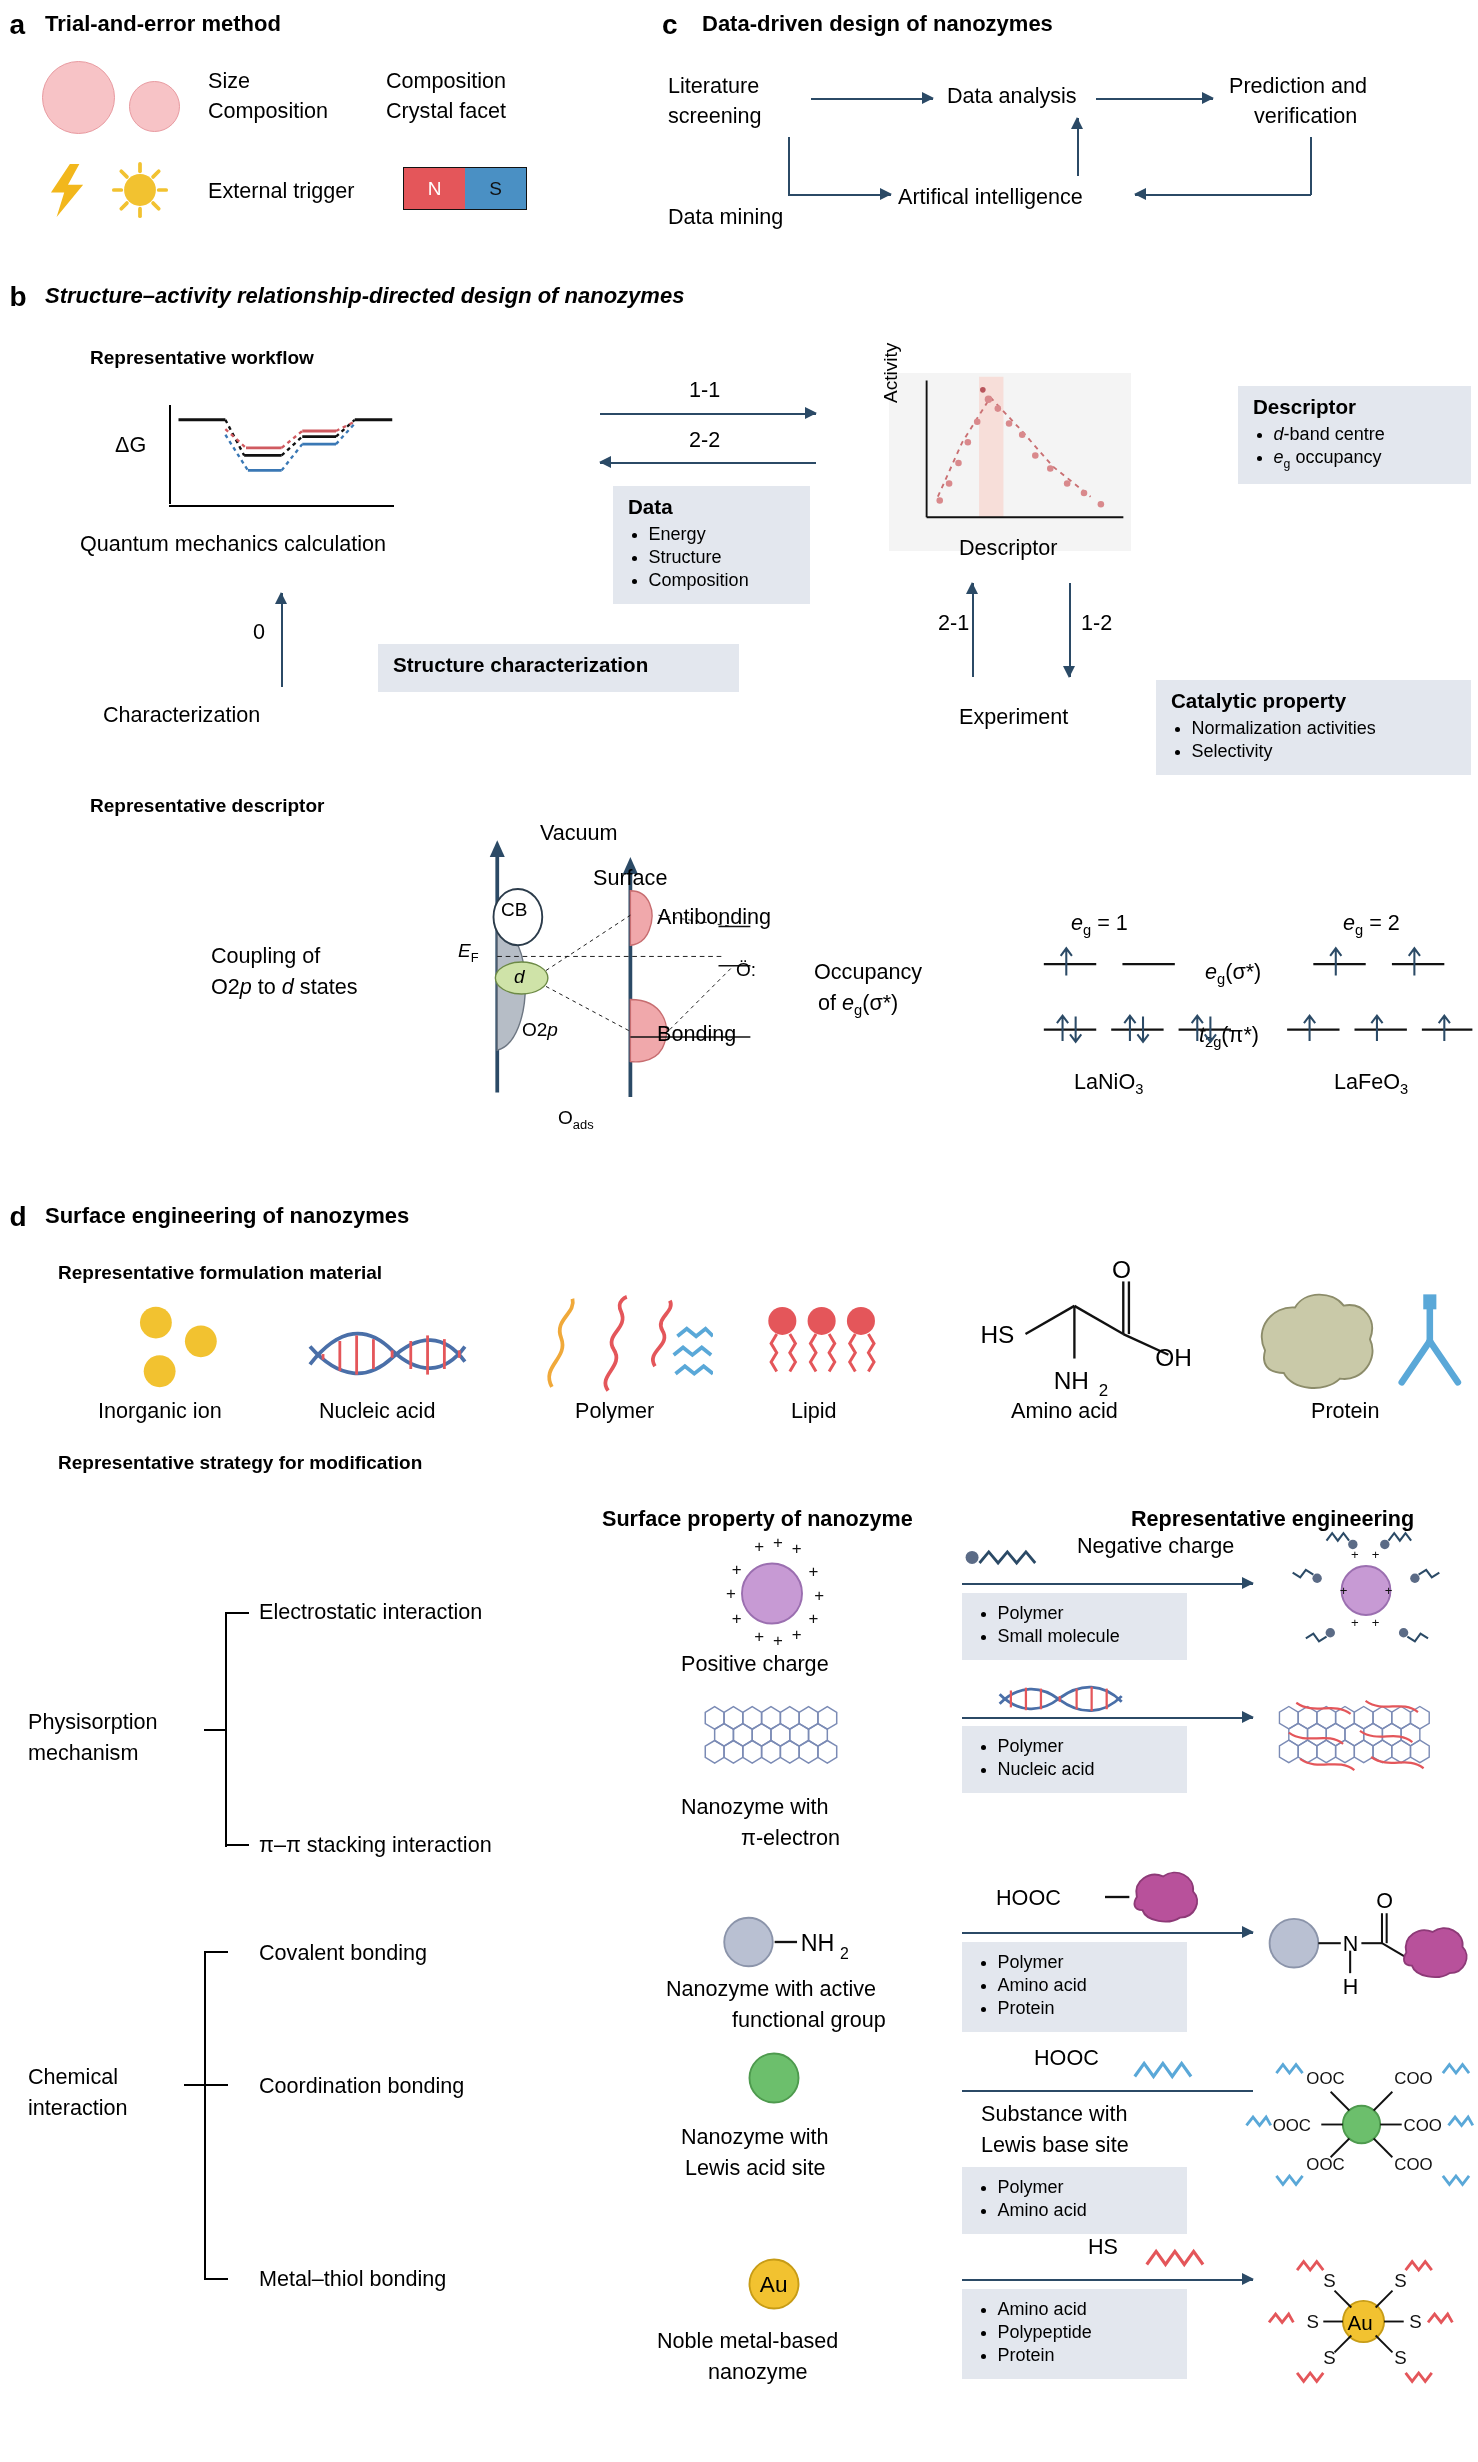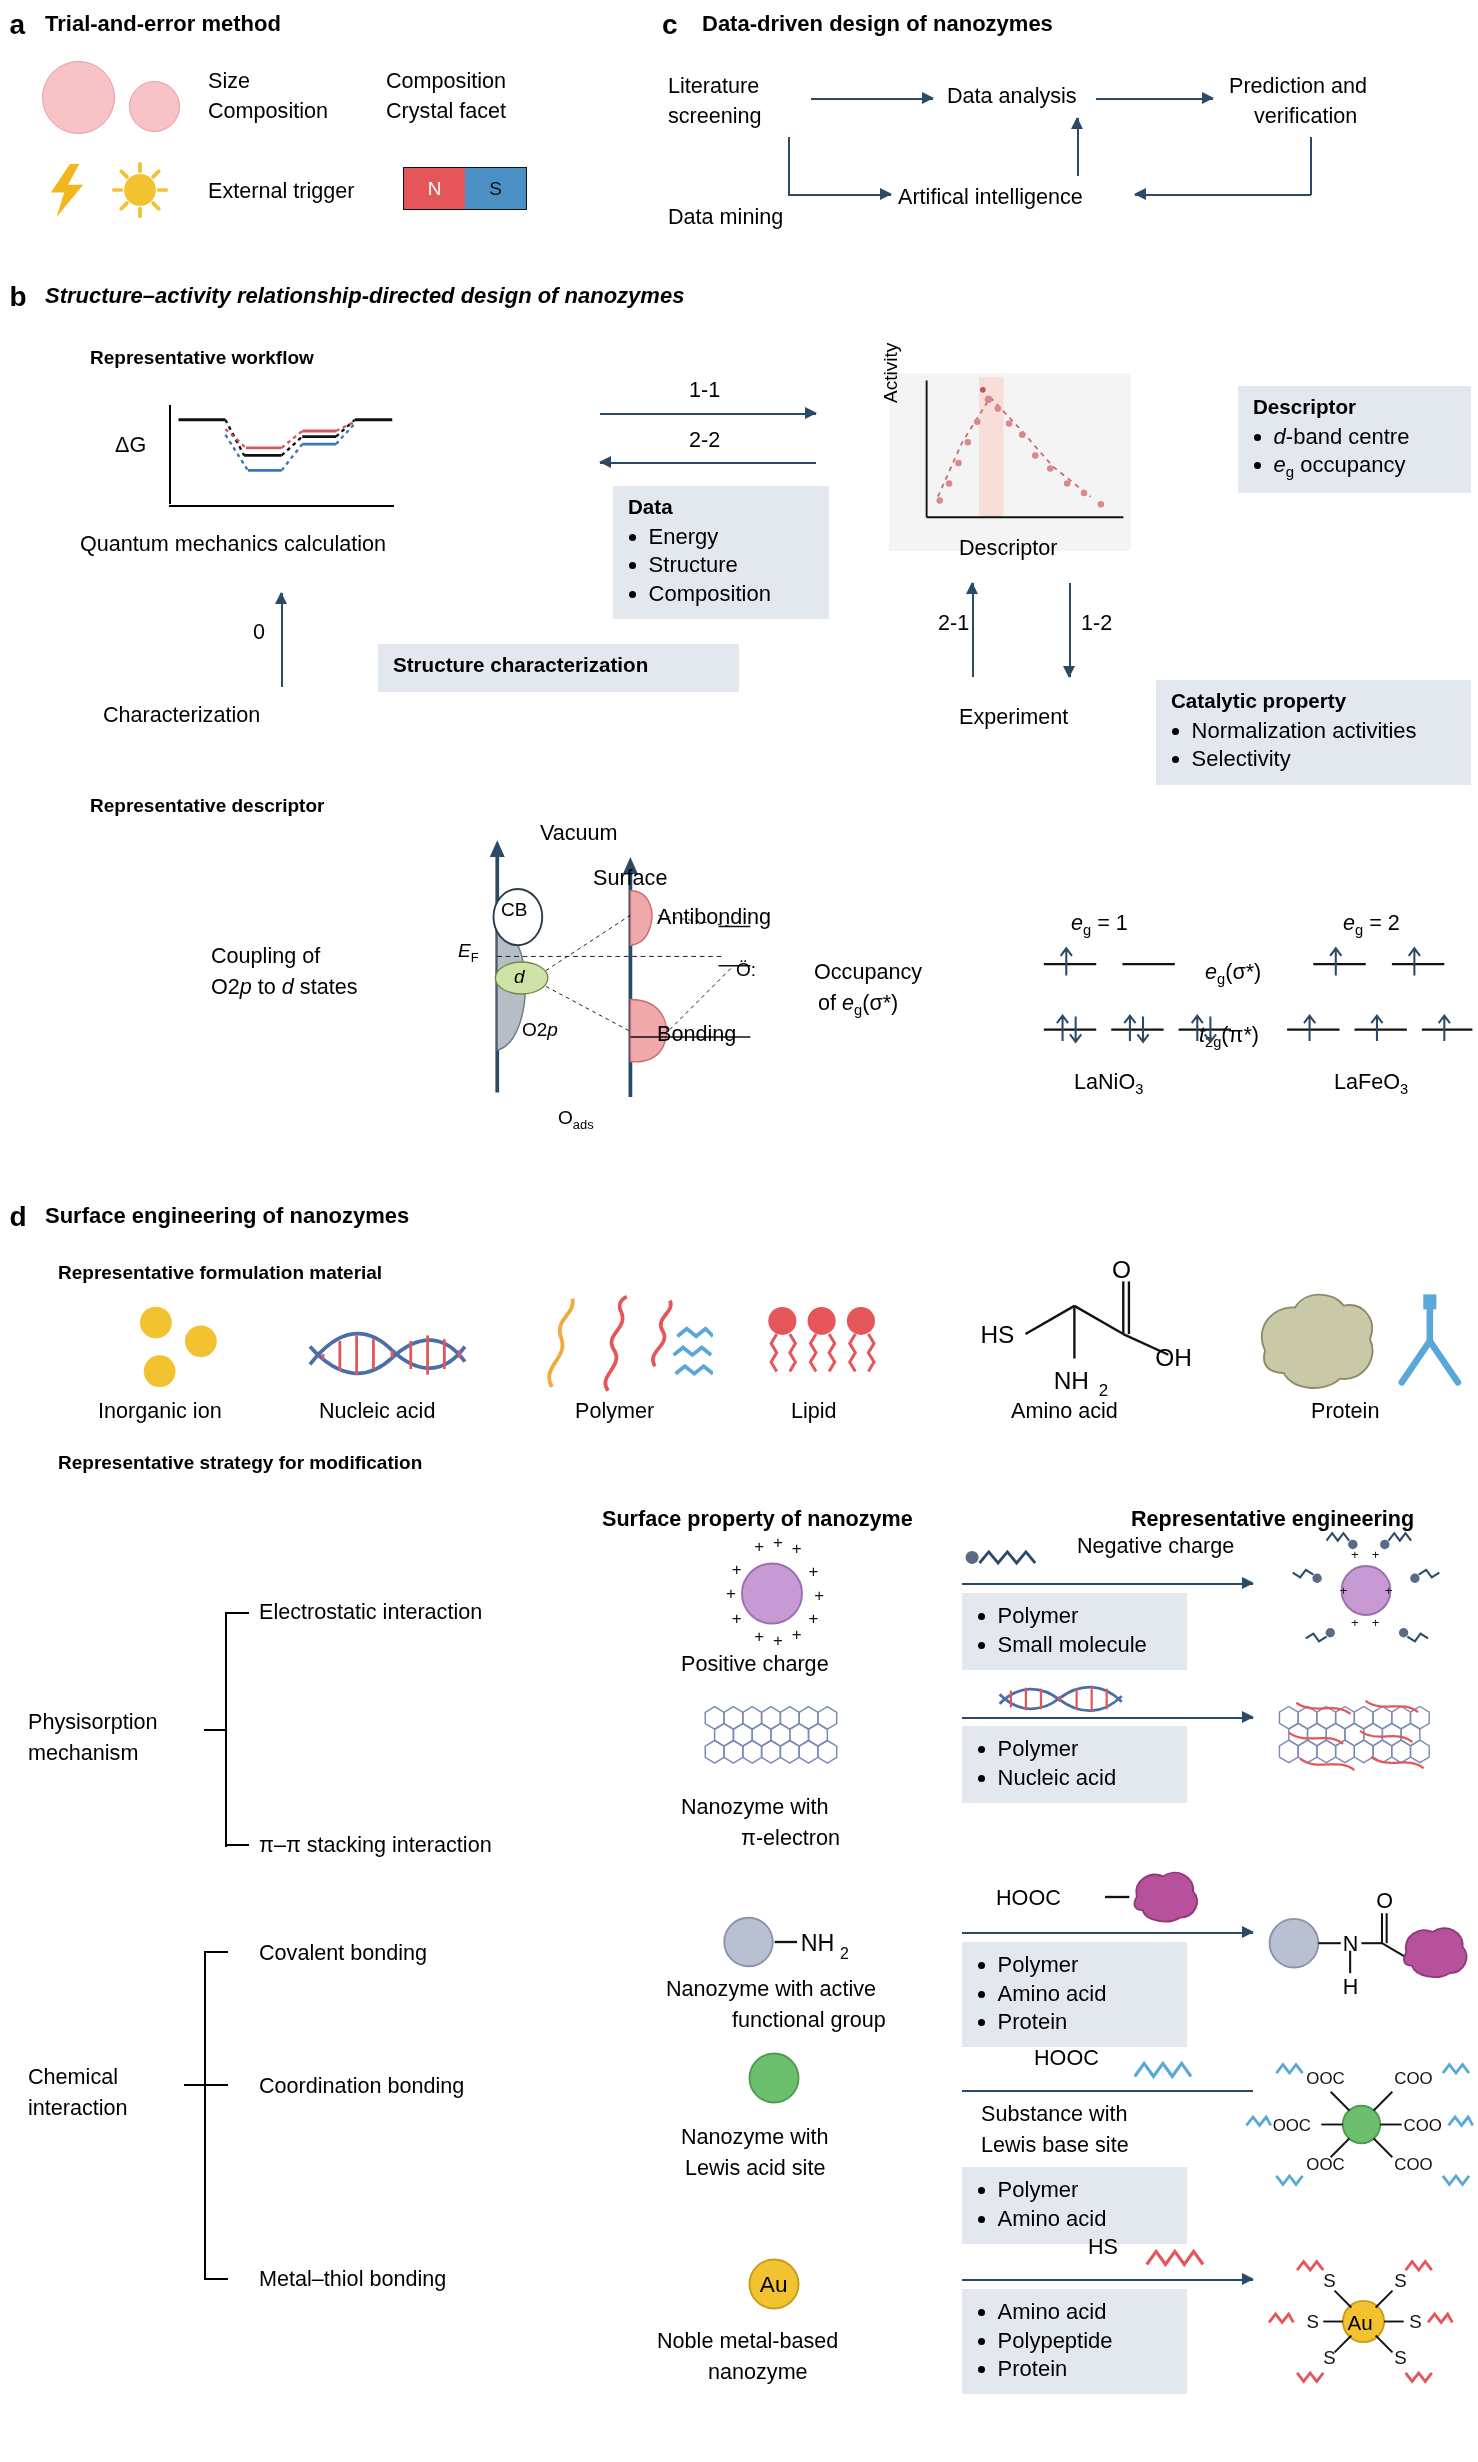--- a/index.html
+++ b/index.html
@@ -17,21 +17,21 @@
   .sub-title { font-weight:bold; font-size:19px; }
   .txt { font-size:21.6px; }
   .txt-sm { font-size:19px; }
   .box {
     background:#e3e7ee;
     padding:9.4px 15px 11.3px 15px;
     box-sizing:border-box;
   }
   .box .bt { font-weight:bold; font-size:20.6px; margin-bottom:3.8px; }
   .box ul { margin:0; padding-left:20.6px; }
-  .box li { font-size:22px; line-height:1.28; }
+  .box li { font-size:18px; line-height:1.28; }
   .arrow-h {
     height:1.9px; background:#2b4a66; position:absolute;
   }
   .arrow-h:after {
     content:""; position:absolute; right:-0.9px; top:-5.6px;
     border-left:12.2px solid #2b4a66;
     border-top:6.6px solid transparent;
     border-bottom:6.6px solid transparent;
   }
   .arrow-h.left:after {
@@ -156,21 +156,21 @@
 
 <div class="abs box" style="left:378px; top:644px; width:361px;">
   <div class="bt">Structure characterization</div>
 </div>
 
 <div class="abs arrow-h" style="left:600px; top:413px; width:216px;"></div>
 <div class="abs txt" style="left:689px; top:377px;">1-1</div>
 <div class="abs arrow-h left" style="left:600px; top:462px; width:216px;"></div>
 <div class="abs txt" style="left:689px; top:427px;">2-2</div>
 
-<div class="abs box" style="left:613px; top:486px; width:216px;">
+<div class="abs box" style="left:613px; top:486px; width:197px;">
   <div class="bt">Data</div>
   <ul>
     <li>Energy</li>
     <li>Structure</li>
     <li>Composition</li>
   </ul>
 </div>
 
 <div class="abs" style="left:889px; top:373px; width:242px; height:178px; background:#f4f4f4;">
   <svg width="242" height="178" viewBox="0 0 258 190">

